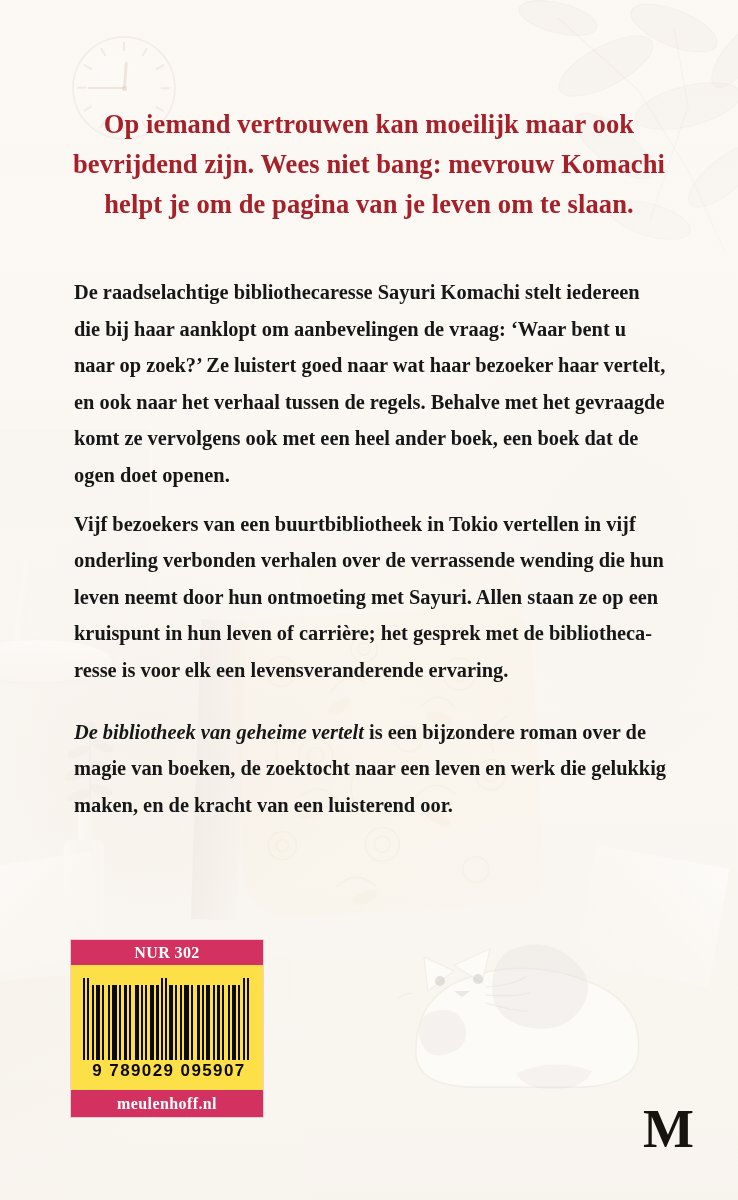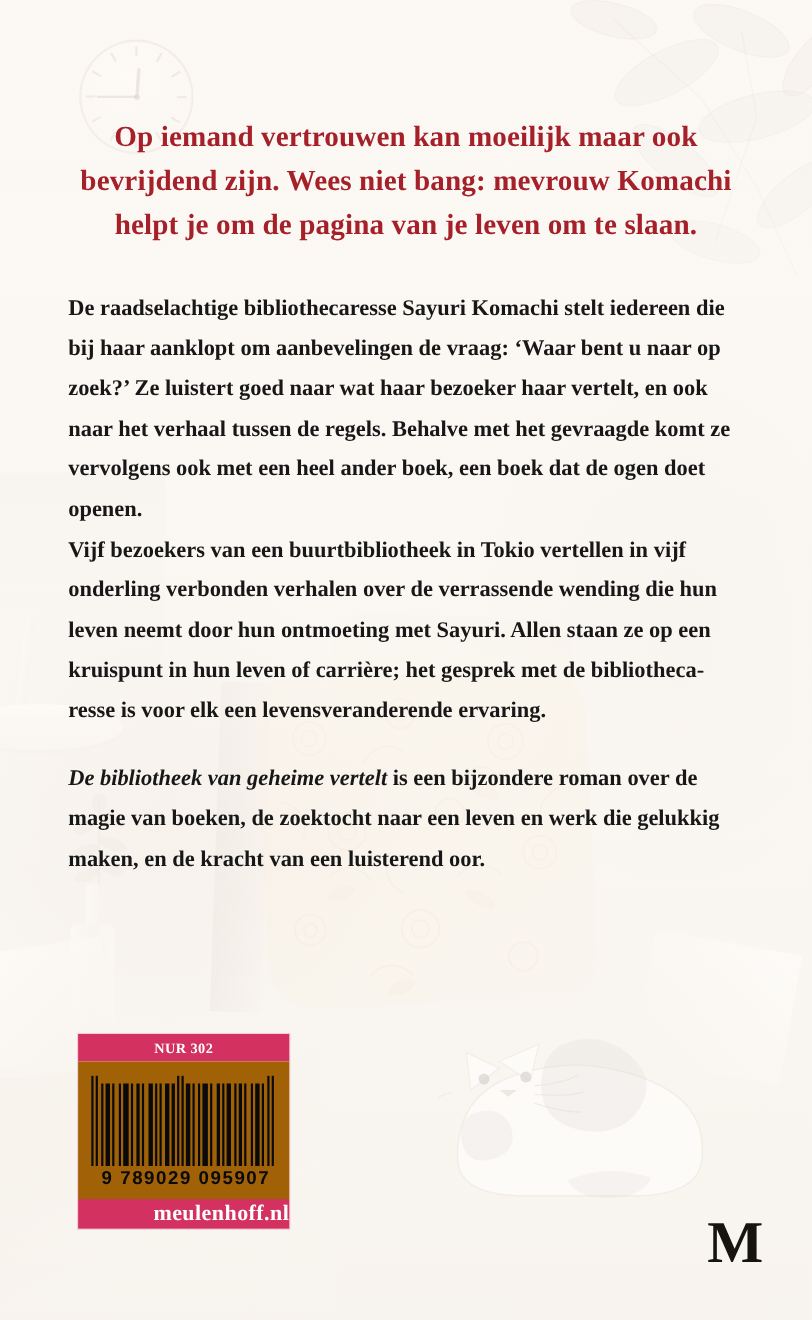--- a/index.html
+++ b/index.html
@@ -284,21 +284,21 @@
     position: absolute;
     left: 62px;
     top: 262px;
     width: 620px;
     color: #171717;
     font-size: 20.4px;
     line-height: 36.6px;
   }
 
   .blurb p {
-    margin: 0;
+    margin: 12px;
   }
   .blurb p.gap {
     margin-top: 25px;
   }
   .blurb .title-italic {
     font-style: italic;
   }
 
   
   .barcode-block {
@@ -307,31 +307,30 @@
     top: 939px;
     width: 194px;
     background: #ffffff;
     border: 1px solid rgba(216,51,107,0.25);
     box-sizing: border-box;
   }
   .barcode-banner {
     background: #d3315f;
     color: #ffffff;
     text-align: center;
-    font-size: 13px;
+    font-size: 16px;
     line-height: 25px;
     letter-spacing: 0.4px;
   }
   .barcode-banner.bottom {
-    font-size: 20px;
+    font-size: 16px;
     line-height: 27px;
-    text-align: right;
   }
   .barcode-body {
-    background: #a16207;
+    background: #fde047;
     padding: 13px 8px 4px 12px;
   }
   .bars {
     display: flex;
     align-items: flex-end;
     height: 82px;
     gap: 0;
   }
   .bars i {
     display: block;

